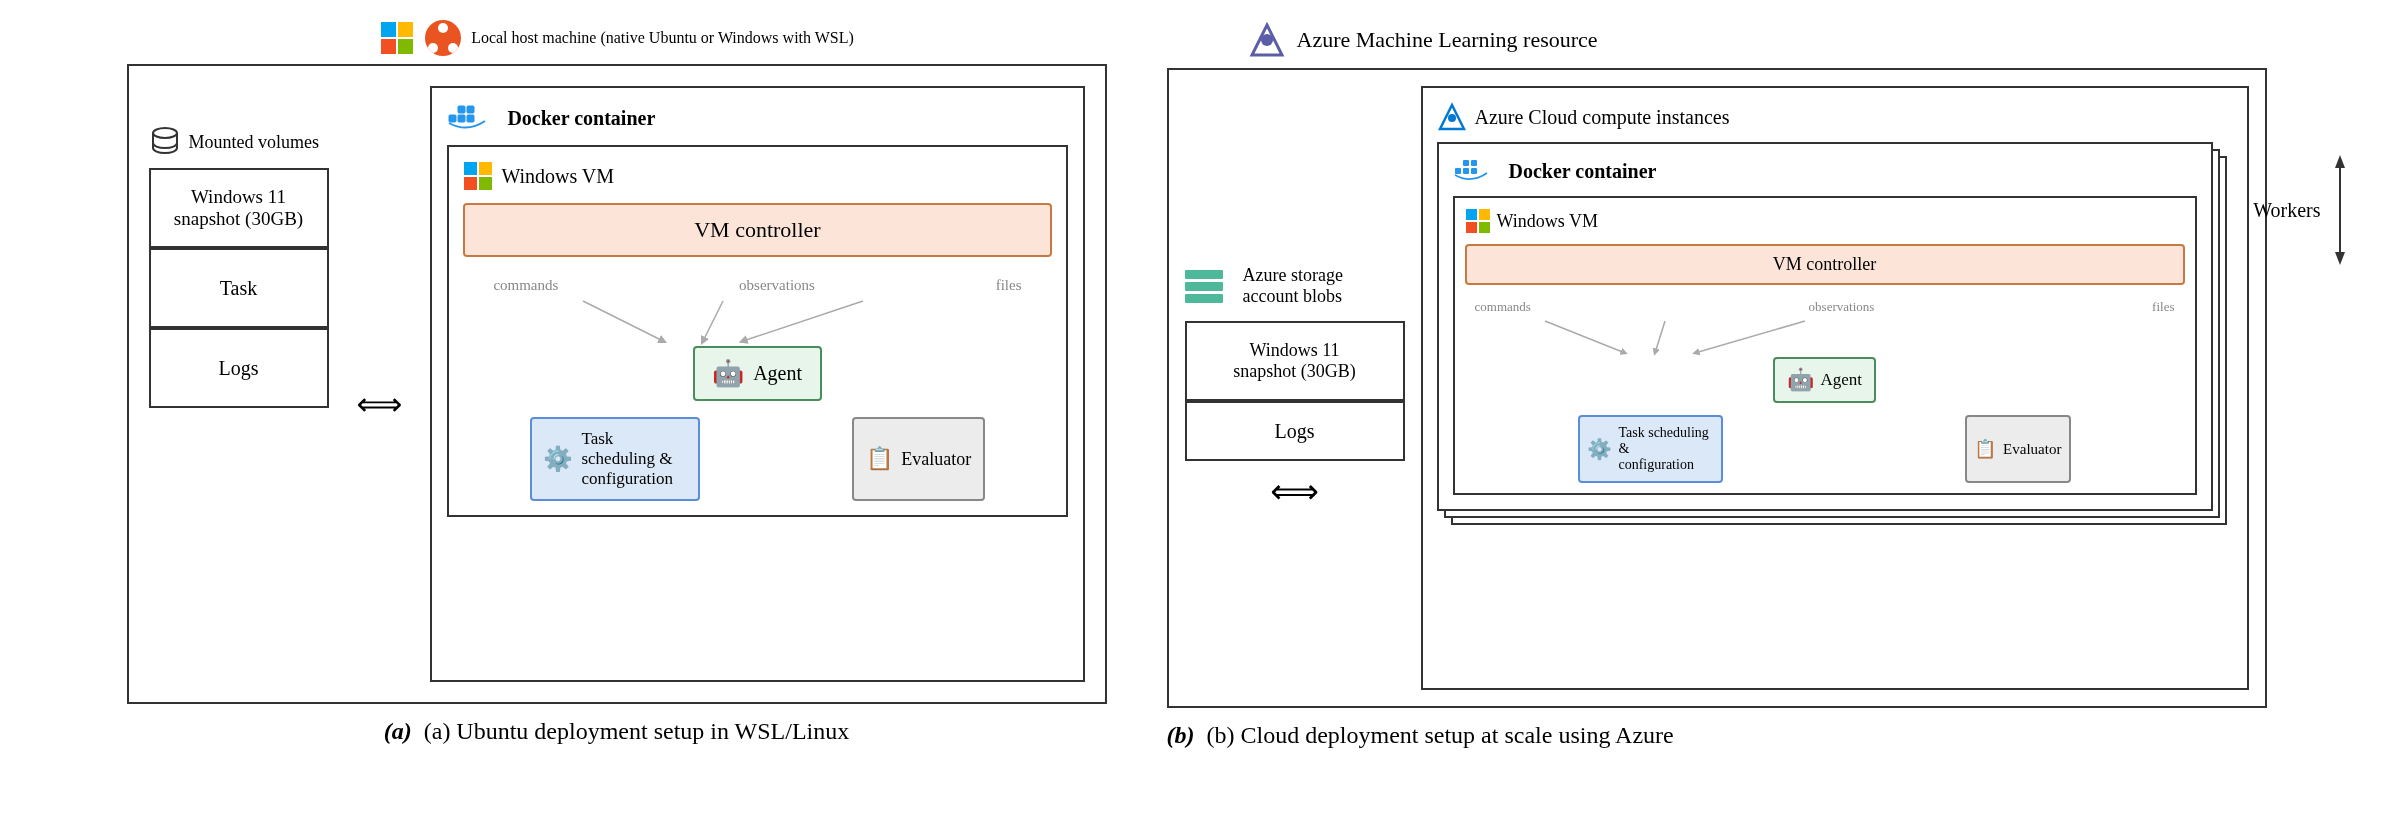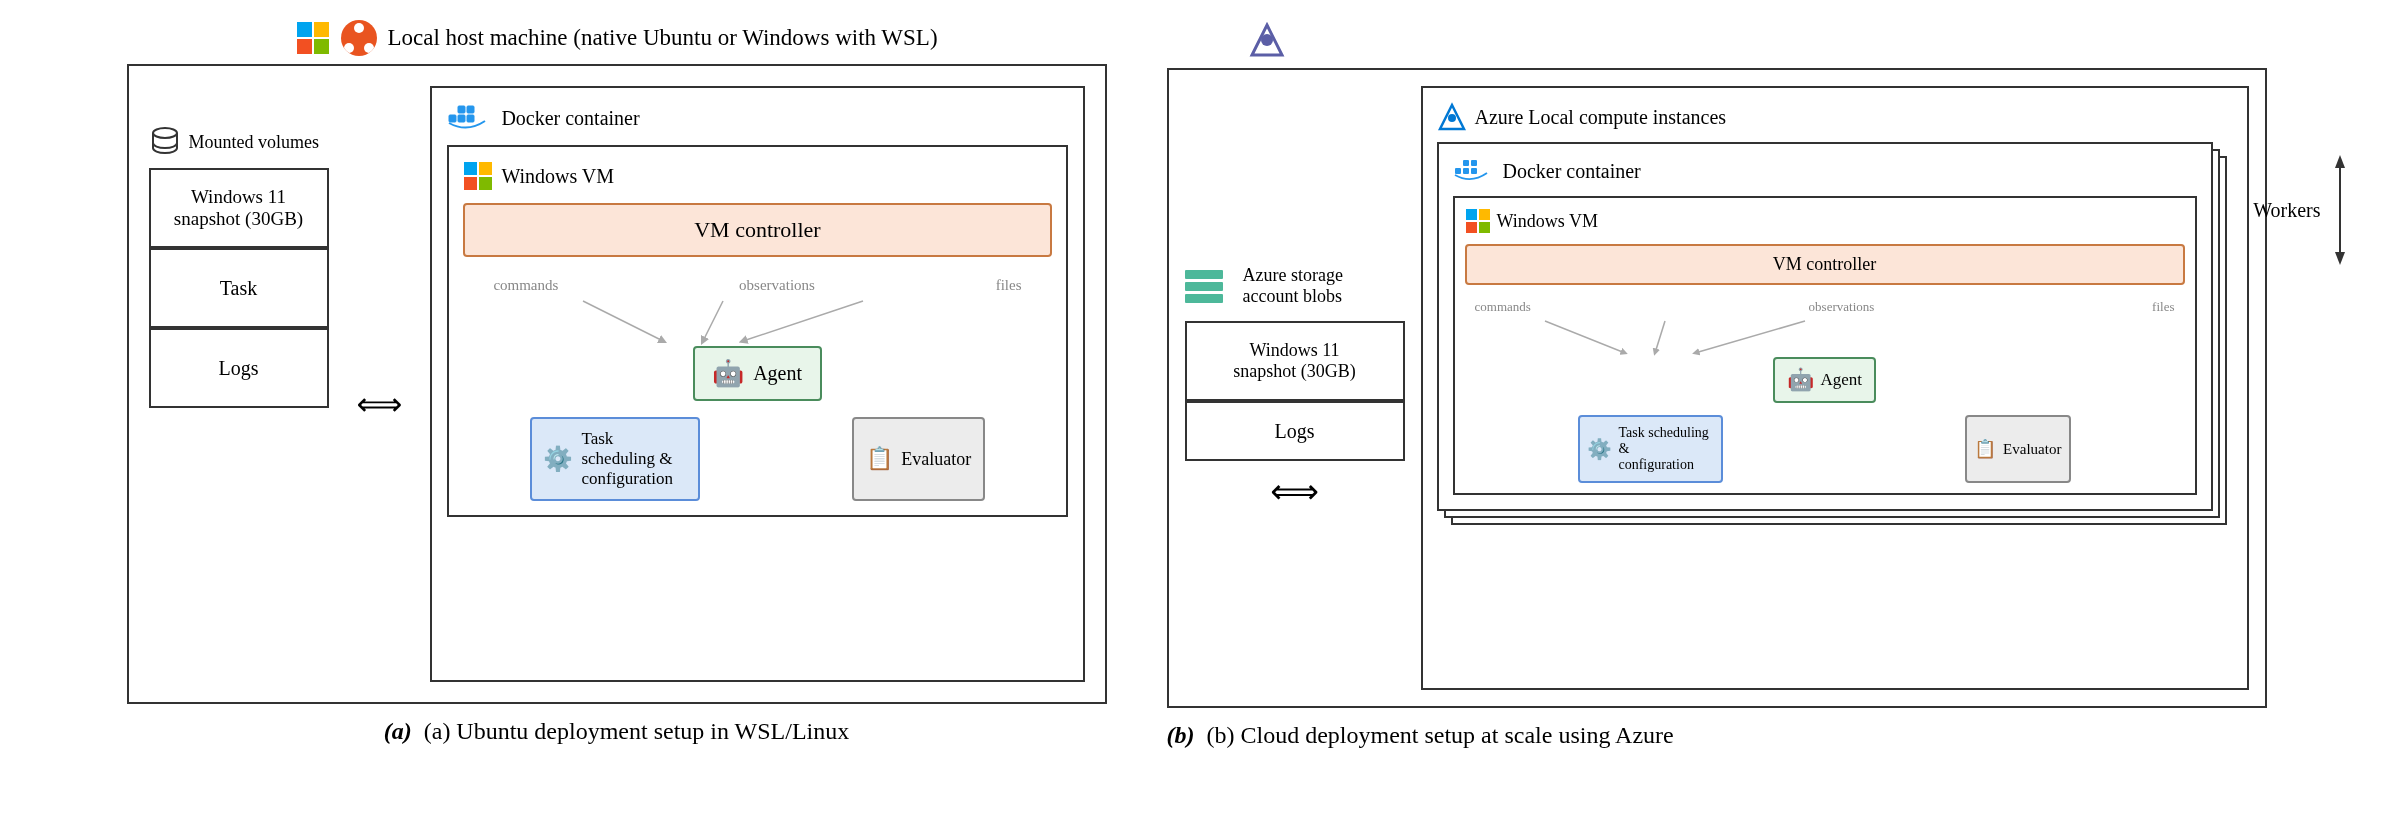--- a/index.html
+++ b/index.html
@@ -37,21 +37,21 @@
       position: relative;
       background: #fff;
     }
 
     
     .header-label {
       display: flex;
       align-items: center;
       gap: 10px;
       margin-bottom: 8px;
-      font-size: 23px;
+      font-size: 16px;
     }
 
     
     .caption {
       margin-top: 14px;
       font-size: 24px;
       text-align: center;
     }
     .caption-bold {
       font-weight: bold;
@@ -108,23 +108,24 @@
     
     .docker-box {
       border: 2px solid #333;
       flex: 1;
       position: relative;
       padding: 15px 15px 15px 15px;
     }
     .docker-label {
       display: flex;
       align-items: center;
-      gap: 14px;
+      gap: 20px;
       font-size: 20px;
       margin-bottom: 12px;
+      font-weight: bold;
     }
 
     
     .winvm-box {
       border: 2px solid #333;
       padding: 14px;
       position: relative;
     }
     .winvm-label {
       display: flex;
@@ -482,20 +483,21 @@
   </div>
 
   <div class="diagram-panel right-panel">
 
     <div class="azure-ml-label">
 
       <svg width="40" height="40" viewBox="0 0 40 40">
         <polygon points="20,5 35,35 5,35" fill="none" stroke="#5b5ea6" stroke-width="3"></polygon>
         <circle cx="20" cy="20" r="6" fill="#5b5ea6"></circle>
       </svg>
+      <span>Azure Machine Learning resource</span>
     </div>
 
     <div class="outer-box right-outer" style="position:relative;">
 
       <div class="right-arrow-workers">
         <span style="font-size:20px;">Workers</span>
         <svg width="30" height="120">
           <line x1="15" y1="10" x2="15" y2="110" stroke="#333" stroke-width="2"></line>
           <polygon points="15,5 10,18 20,18" fill="#333"></polygon>
           <polygon points="15,115 10,102 20,102" fill="#333"></polygon>
@@ -521,21 +523,21 @@
         <div style="text-align:center; font-size:34px; margin-top:10px;">⟺</div>
       </div>
 
       <div class="azure-linux-box">
         <div class="azure-linux-label">
 
           <svg width="30" height="30" viewBox="0 0 30 30">
             <polygon points="15,3 27,27 3,27" fill="none" stroke="#0078d4" stroke-width="2.5"></polygon>
             <circle cx="15" cy="16" r="4" fill="#0078d4"></circle>
           </svg>
-          <span>Azure Local compute instances</span>
+          <span>Azure Cloud compute instances</span>
         </div>
 
         <div class="stacked-container" style="margin-right:20px; margin-bottom:20px;">
 
           <div class="stack-shadow-2"></div>
           <div class="stack-shadow-1"></div>
 
           <div class="stack-front">
 
             <div class="docker-label">

